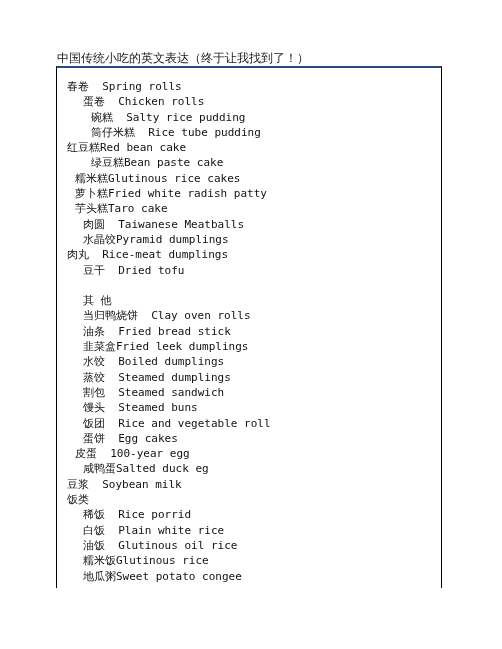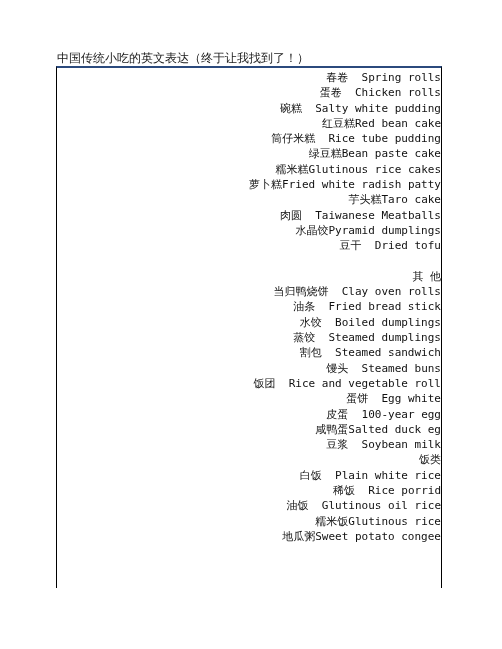--- a/index.html
+++ b/index.html
@@ -43,24 +43,23 @@
     height: 522px;
     border-top: 2px solid #2b4a7d;
     border-left: 1.5px solid #000000;
     border-right: 1.5px solid #000000;
     border-bottom: none;
     box-sizing: border-box;
     background: #ffffff;
   }
 
   .list {
-    margin: 0;
+    margin: 9px;
     padding: 2px 0 0 0;
     list-style: none;
-    text-align: right;
   }
 
   .entry {
     font-family: "DejaVu Sans Mono", "Liberation Mono", monospace;
     font-size: 11px;
     line-height: 15.3px;
     color: #111111;
     white-space: pre;
     height: 15.3px;
     overflow: hidden;
@@ -80,45 +79,47 @@
 <body>
 
 <div id="page">
 
   <div class="doc-title">中国传统小吃的英文表达（终于让我找到了！）</div>
 
   <div class="content-block">
     <div class="list" id="entry-list">
         <div class="entry ind-0">春卷  Spring rolls</div>
         <div class="entry ind-2">蛋卷  Chicken rolls</div>
-        <div class="entry ind-3">碗糕  Salty white pudding</div>
+        <div class="entry ind-3">碗糕  Salty rice pudding</div>
+        <div class="entry ind-3">筒仔米糕  Rice tube pudding</div>
         <div class="entry ind-0">红豆糕Red bean cake</div>
-        <div class="entry ind-3">筒仔米糕  Rice tube pudding</div>
         <div class="entry ind-3">绿豆糕Bean paste cake</div>
         <div class="entry ind-1">糯米糕Glutinous rice cakes</div>
         <div class="entry ind-1">萝卜糕Fried white radish patty</div>
         <div class="entry ind-1">芋头糕Taro cake</div>
         <div class="entry ind-2">肉圆  Taiwanese Meatballs</div>
         <div class="entry ind-2">水晶饺Pyramid dumplings</div>
+        <div class="entry ind-0">肉丸  Rice-meat dumplings</div>
         <div class="entry ind-2">豆干  Dried tofu</div>
         <div class="entry ind-0 blank"></div>
         <div class="entry ind-2">其 他</div>
         <div class="entry ind-2">当归鸭烧饼  Clay oven rolls</div>
         <div class="entry ind-2">油条  Fried bread stick</div>
+        <div class="entry ind-2">韭菜盒Fried leek dumplings</div>
         <div class="entry ind-2">水饺  Boiled dumplings</div>
         <div class="entry ind-2">蒸饺  Steamed dumplings</div>
         <div class="entry ind-2">割包  Steamed sandwich</div>
         <div class="entry ind-2">馒头  Steamed buns</div>
         <div class="entry ind-2">饭团  Rice and vegetable roll</div>
-        <div class="entry ind-2">蛋饼  Egg white</div>
+        <div class="entry ind-2">蛋饼  Egg cakes</div>
         <div class="entry ind-1">皮蛋  100-year egg</div>
         <div class="entry ind-2">咸鸭蛋Salted duck eg</div>
         <div class="entry ind-0">豆浆  Soybean milk</div>
         <div class="entry ind-0">饭类</div>
+        <div class="entry ind-2">稀饭  Rice porrid</div>
         <div class="entry ind-2">白饭  Plain white rice</div>
-        <div class="entry ind-2">稀饭  Rice porrid</div>
         <div class="entry ind-2">油饭  Glutinous oil rice</div>
         <div class="entry ind-2">糯米饭Glutinous rice</div>
         <div class="entry ind-2">地瓜粥Sweet potato congee</div>
       </div>
   </div>
 
 </div>
 
 </body></html>

